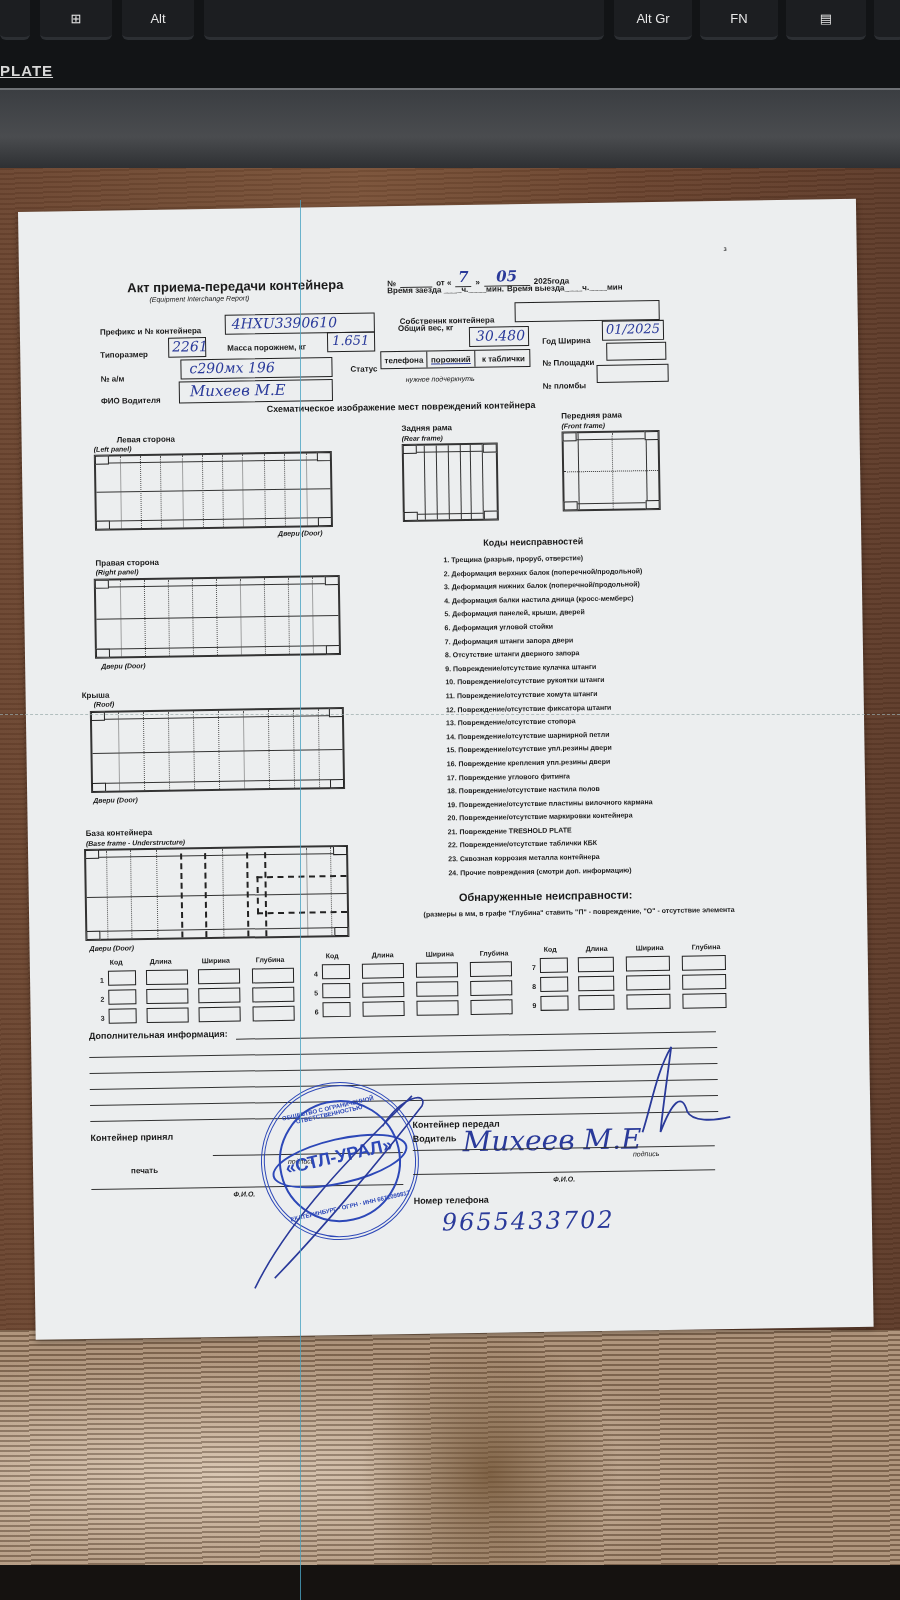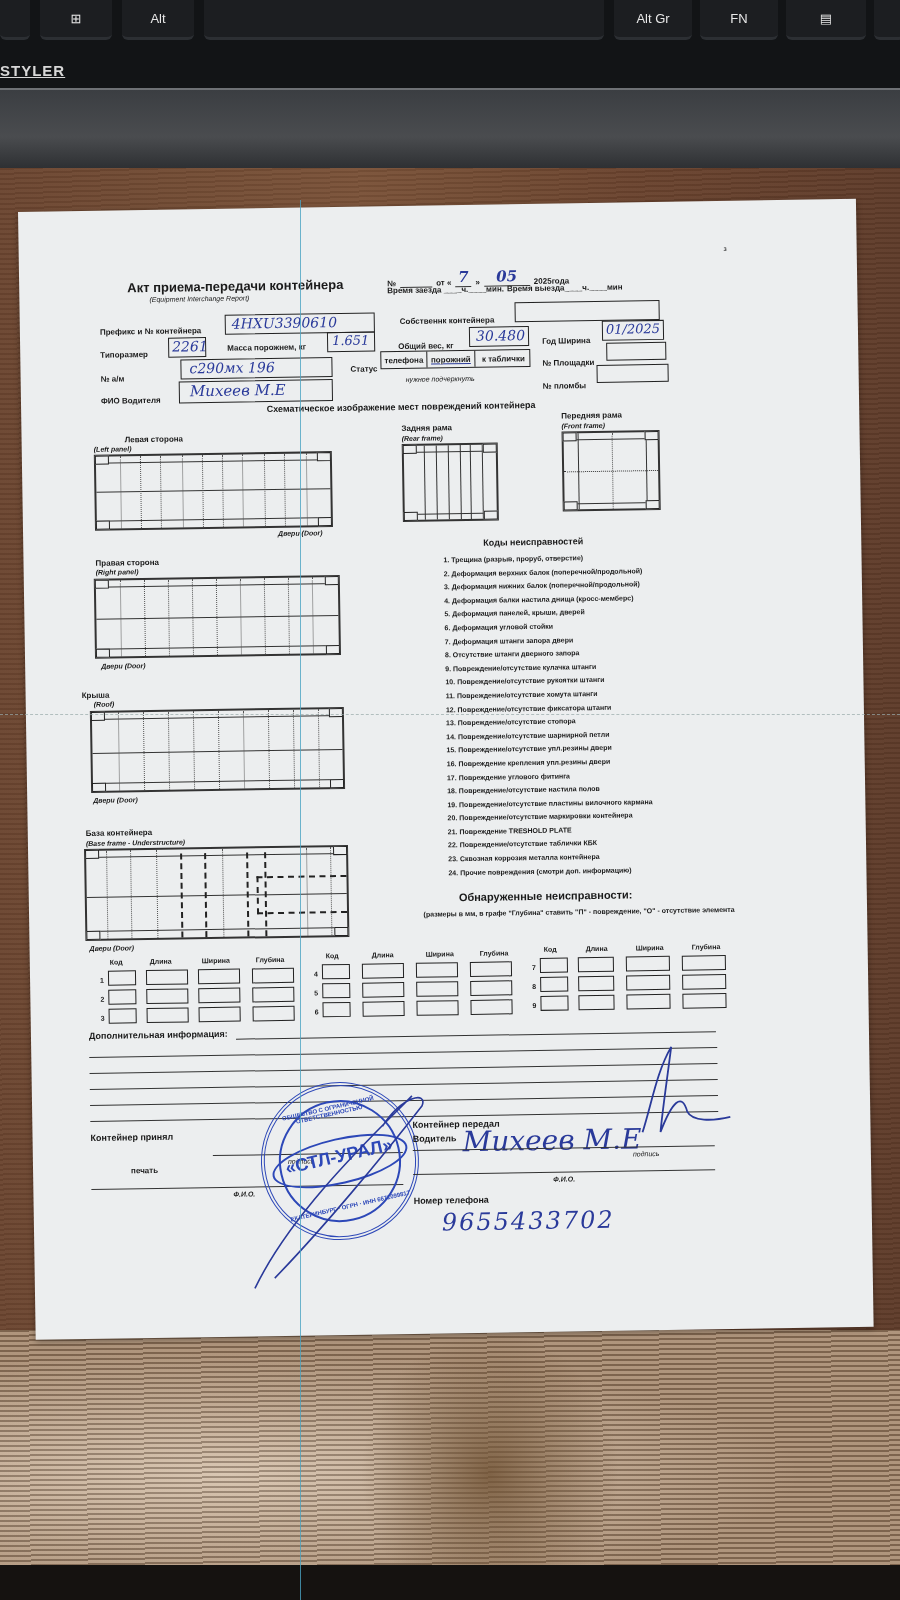--- a/index.html
+++ b/index.html
@@ -106,21 +106,21 @@
   <div class="key" style="left:614px;width:78px;">
       <span>Alt Gr</span>
     </div>
   <div class="key" style="left:700px;width:78px;">
       <span>FN</span>
     </div>
   <div class="key" style="left:786px;width:80px;">
       <span>▤</span>
     </div>
   <div class="key" style="left:874px;width:30px;"></div>
-  <div class="keyboard-brand">STYLER</div>
+  <div class="keyboard-brand">PLATE</div>
 </div>
 <div class="keyboard-bezel"></div>
 
 <div class="desk"></div>
 <div class="desk-bottom">
     <div class="shade"></div>
   </div>
 <div class="floor"></div>
 
 <div class="paper">
@@ -153,40 +153,40 @@
 
   <div class="abs label" style="left:80px;top:164px;">№ а/м</div>
   <div class="box hand" style="left:160px;top:150px;width:152px;height:20px;font-size:14px;padding-left:8px;">c290мх 196</div>
 
   <div class="abs label" style="left:80px;top:186px;">ФИО Водителя</div>
   <div class="box hand" style="left:158px;top:172px;width:154px;height:22px;font-size:15px;padding-left:10px;">Михеев М.Е</div>
 
   <div class="abs label" style="left:380px;top:111px;">Собственнк контейнера</div>
   <div class="box" style="left:495px;top:98px;width:145px;height:20px;"></div>
 
-  <div class="abs label" style="left:378px;top:136px;text-align:right;">Общий вес, кг</div>
+  <div class="abs label" style="left:378px;top:118px;text-align:right;">Общий вес, кг</div>
   <div class="box hand" style="left:449px;top:122px;width:60px;height:20px;font-size:14px;padding-left:6px;">30.480</div>
   <div class="abs label" style="left:522px;top:133px;">Год Ширина</div>
   <div class="box hand" style="left:582px;top:118px;width:62px;height:20px;font-size:13px;padding-left:3px;">01/2025</div>
 
   <div class="abs label" style="left:330px;top:158px;">Статус</div>
   <div class="box" style="left:360px;top:145px;width:150px;height:18px;">
     <div class="status-cell" style="left:0;width:46px;">телефона</div>
     <div class="status-cell" style="left:46px;width:48px;text-decoration:underline;text-decoration-color:#2a3a9a;">порожний</div>
     <div class="status-cell" style="left:94px;width:56px;border-right:none;">к таблички</div>
   </div>
   <div class="abs subtitle" style="left:385px;top:170px;">нужное подчеркнуть</div>
   <div class="abs label" style="left:522px;top:155px;">№ Площадки</div>
   <div class="box" style="left:586px;top:140px;width:60px;height:18px;"></div>
   <div class="abs label" style="left:522px;top:178px;">№ пломбы</div>
   <div class="box" style="left:576px;top:162px;width:72px;height:18px;"></div>
 
   <div class="abs center-title" style="left:180px;top:196px;width:400px;">Схематическое изображение мест повреждений контейнера</div>
 
-  <div class="abs label" style="left:76px;top:225px;padding-left:27px;">Левая сторона</div>
+  <div class="abs label" style="left:68px;top:225px;padding-left:27px;">Левая сторона</div>
   <div class="abs subtitle" style="left:72px;top:235px;font-weight:bold;">(Left panel)</div>
   <div class="diag" style="left:72px;top:244px;width:238px;height:76px;">
     <div class="hline" style="top:6px;"></div>
       <div class="hline" style="top:35px;"></div>
       <div class="hline" style="top:64px;"></div>
     <div class="vline" style="left:24px;"></div>
       <div class="vline" style="left:44px;"></div>
       <div class="vline" style="left:64px;"></div>
       <div class="vline" style="left:86px;"></div>
       <div class="vline" style="left:106px;"></div>

